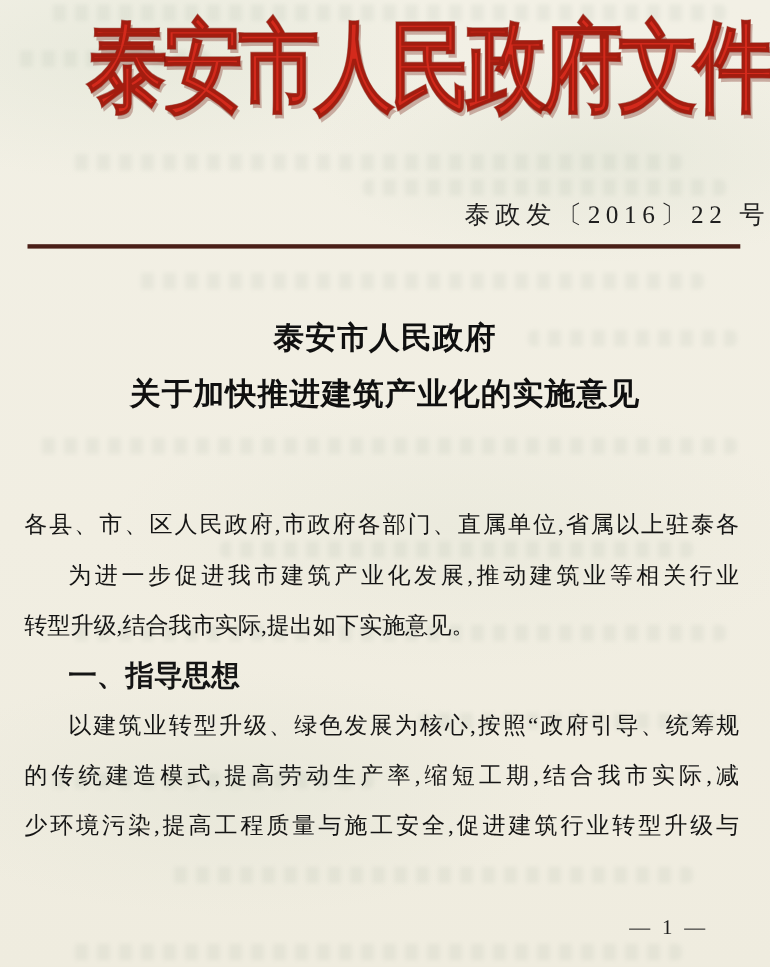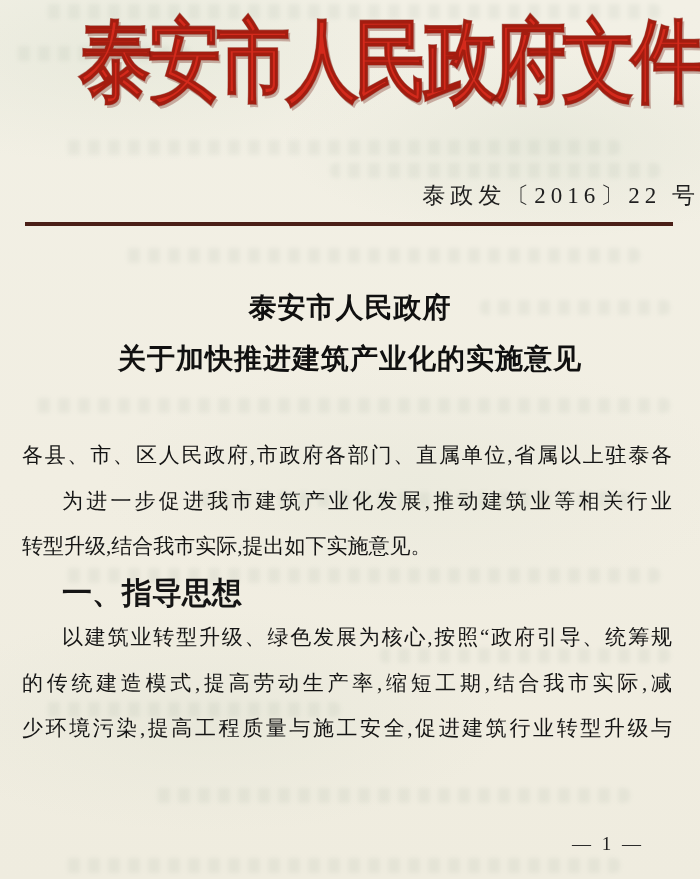--- a/index.html
+++ b/index.html
@@ -46,28 +46,28 @@
 
   .red-rule {
     position:absolute; top:222px; left:25px; width:648px; height:4px;
     background:var(--divider-red,#4a1f17);
   }
 
   .title-block { position:absolute; top:282px; left:0; width:100%; text-align:center; }
   .title-line { font-size:28px; font-weight:700; line-height:51px; letter-spacing:1px; color:#101010; }
 
   .doc-body {
-    position:absolute; top:433px; left:22px; width:650px;
+    position:absolute; top:455px; left:22px; width:650px;
     font-size:21px; line-height:45.5px; font-weight:500;
     color:#151515;
   }
   .body-line { white-space:nowrap; }
   .body-line.justify { white-space:normal; text-align:justify; text-align-last:justify; }
   .body-line.indent { text-indent:40px; }
-  .body-line.bold { font-weight:700; font-size:30px; }
+  .body-line.bold { font-weight:700; font-size:26px; }
 
   .page-number {
     position:absolute; top:833px; right:56px;
     font-size:19px; letter-spacing:3px; color:#1f1f1f;
   }
 </style>
 </head>
 <body>
 
 <div class="page">

